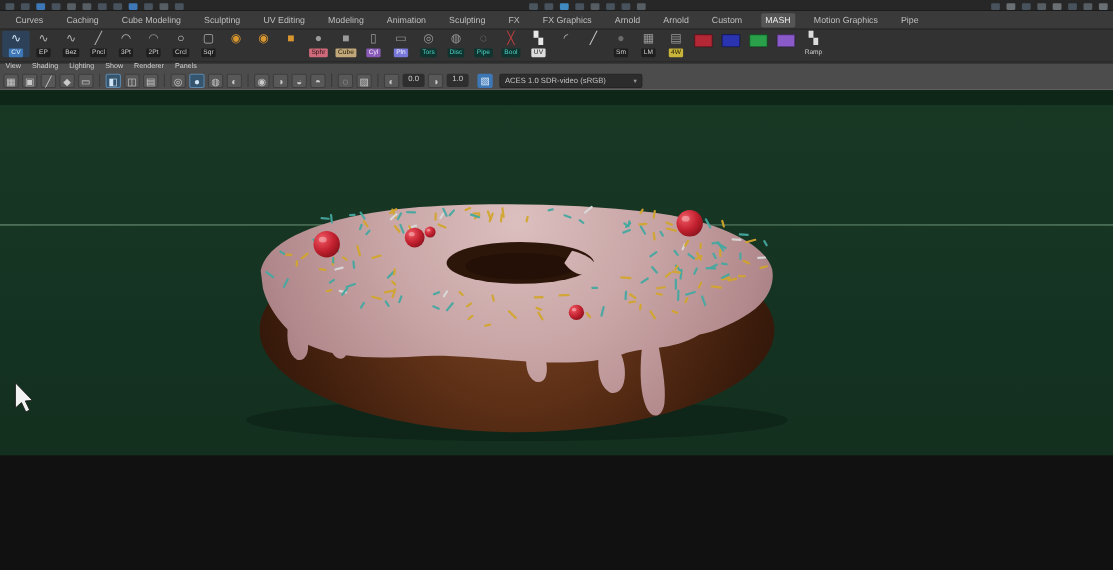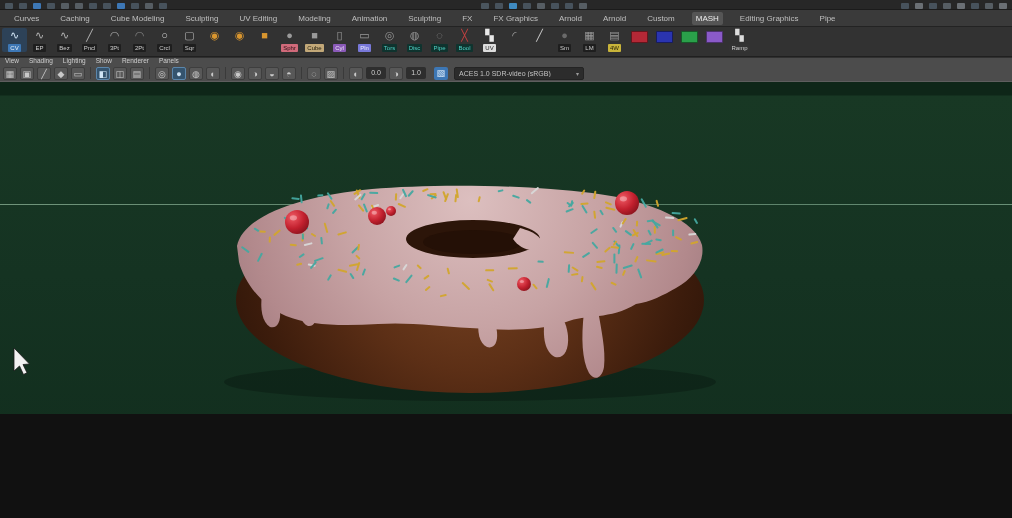--- a/index.html
+++ b/index.html
@@ -106,21 +106,21 @@
       <div class="tab">UV Editing</div>
       <div class="tab">Modeling</div>
       <div class="tab">Animation</div>
       <div class="tab">Sculpting</div>
       <div class="tab">FX</div>
       <div class="tab">FX Graphics</div>
       <div class="tab">Arnold</div>
       <div class="tab">Arnold</div>
       <div class="tab">Custom</div>
       <div class="tab active">MASH</div>
-      <div class="tab">Editing Graphics</div>
+      <div class="tab">Motion Graphics</div>
       <div class="tab">Pipe</div>
     </div>
 
   <div class="row-c" id="shelfRow">
       <div class="shelf-item active">
         <div class="si-icon" style="color: rgb(207, 226, 242);">∿</div>
         <div class="si-badge" style="background: rgb(61, 119, 181); color: rgb(234, 242, 250);">CV</div>
       </div>
       <div class="shelf-item">
         <div class="si-icon" style="color: rgb(176, 176, 176);">∿</div>

